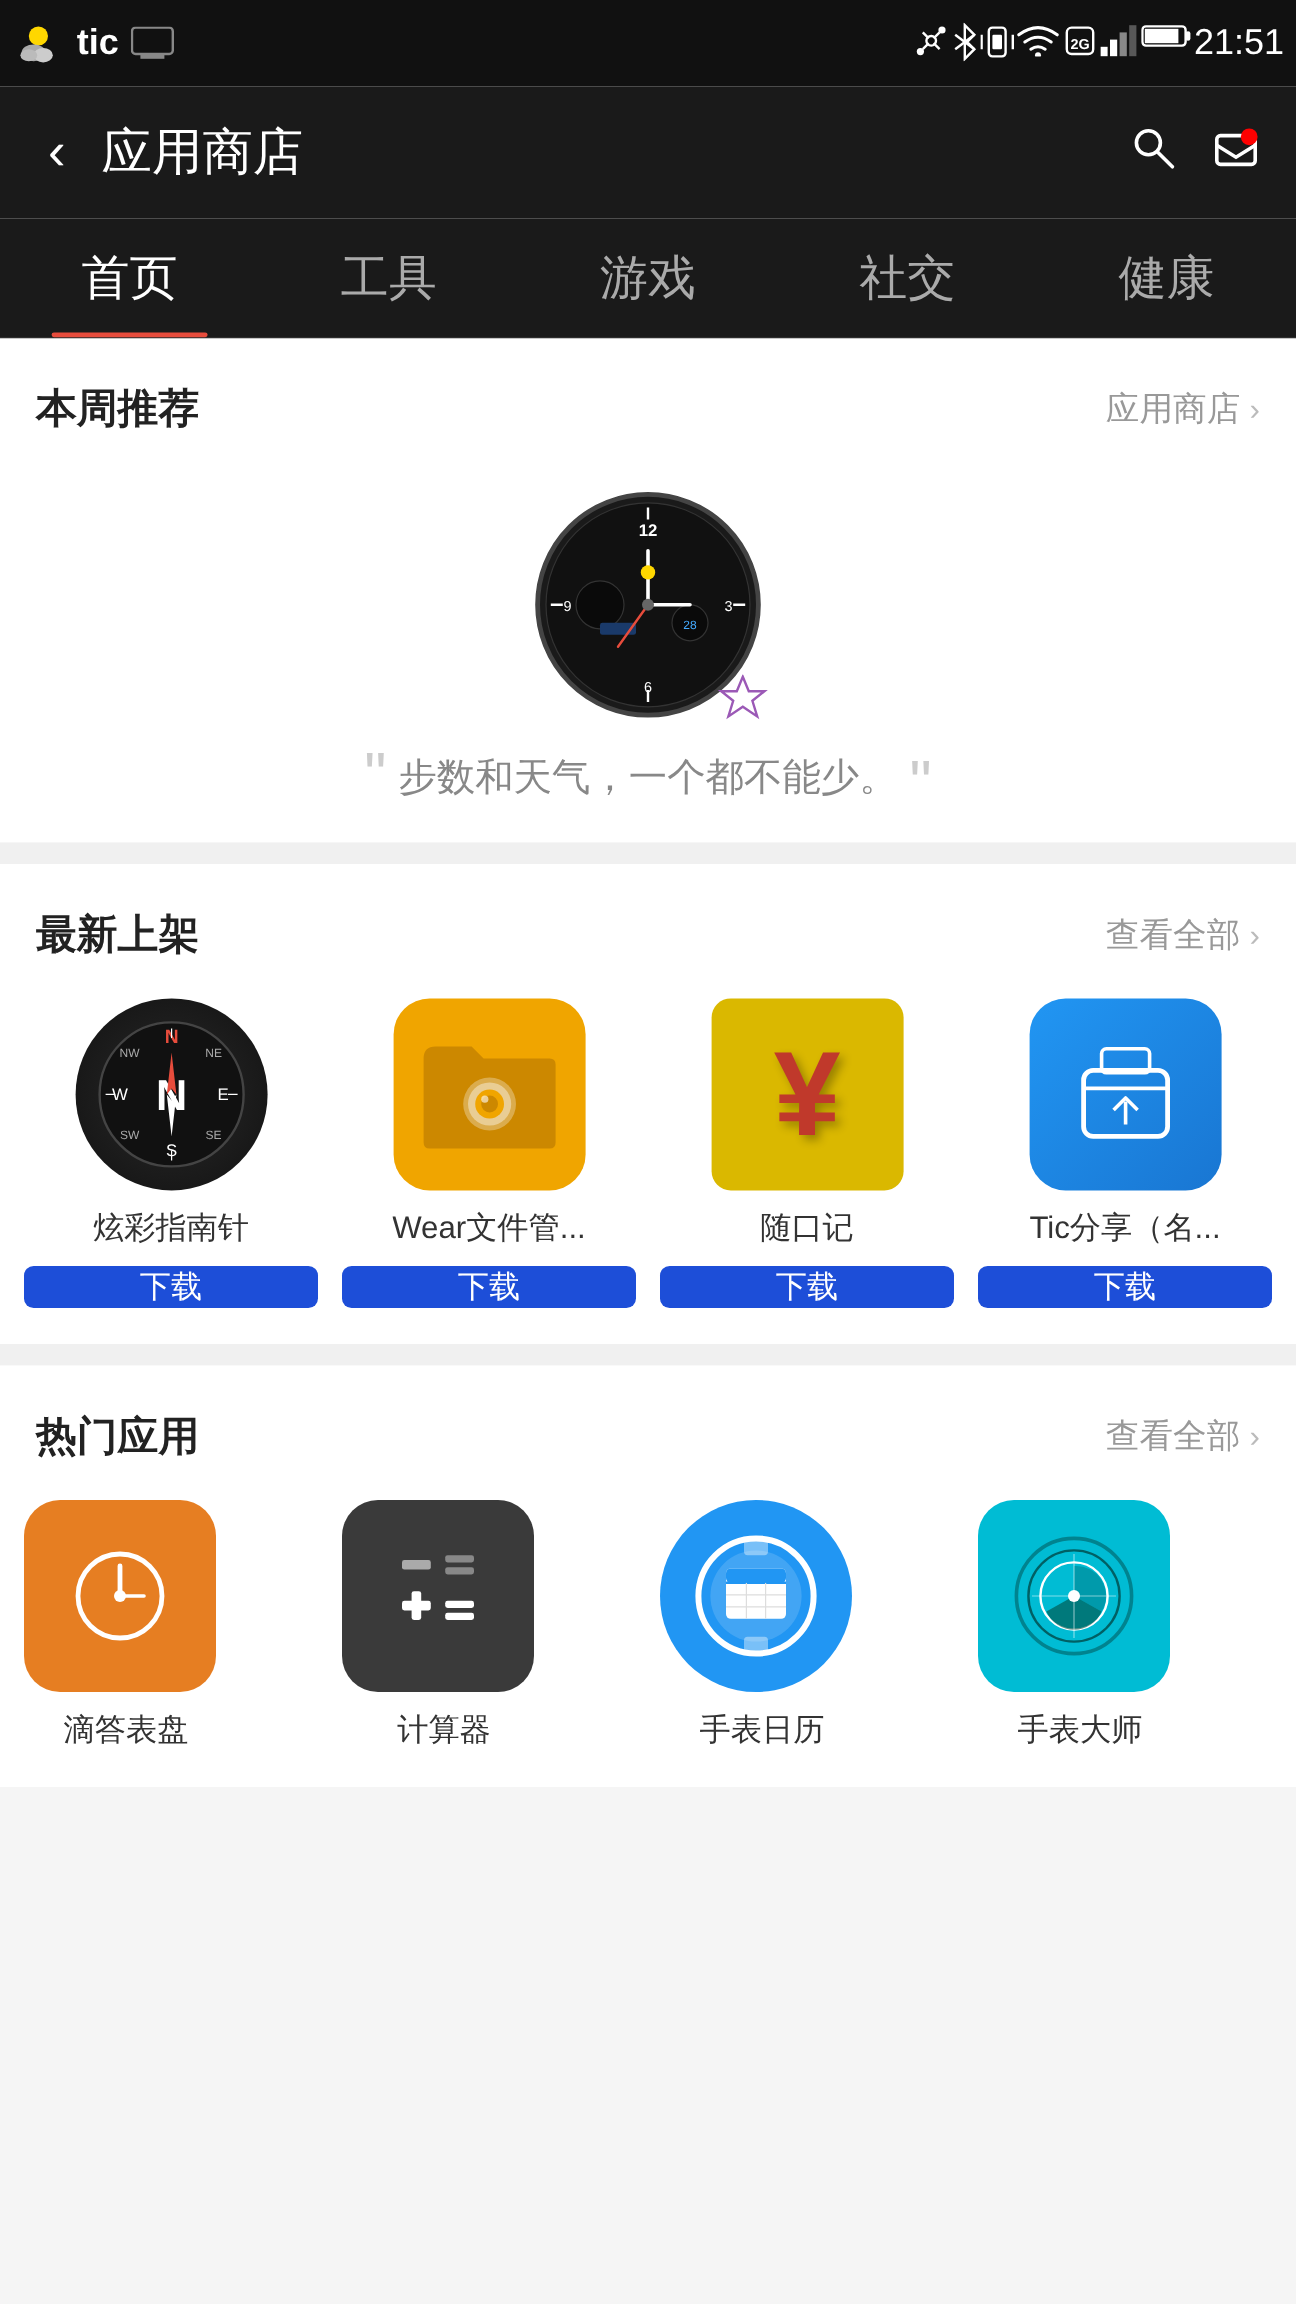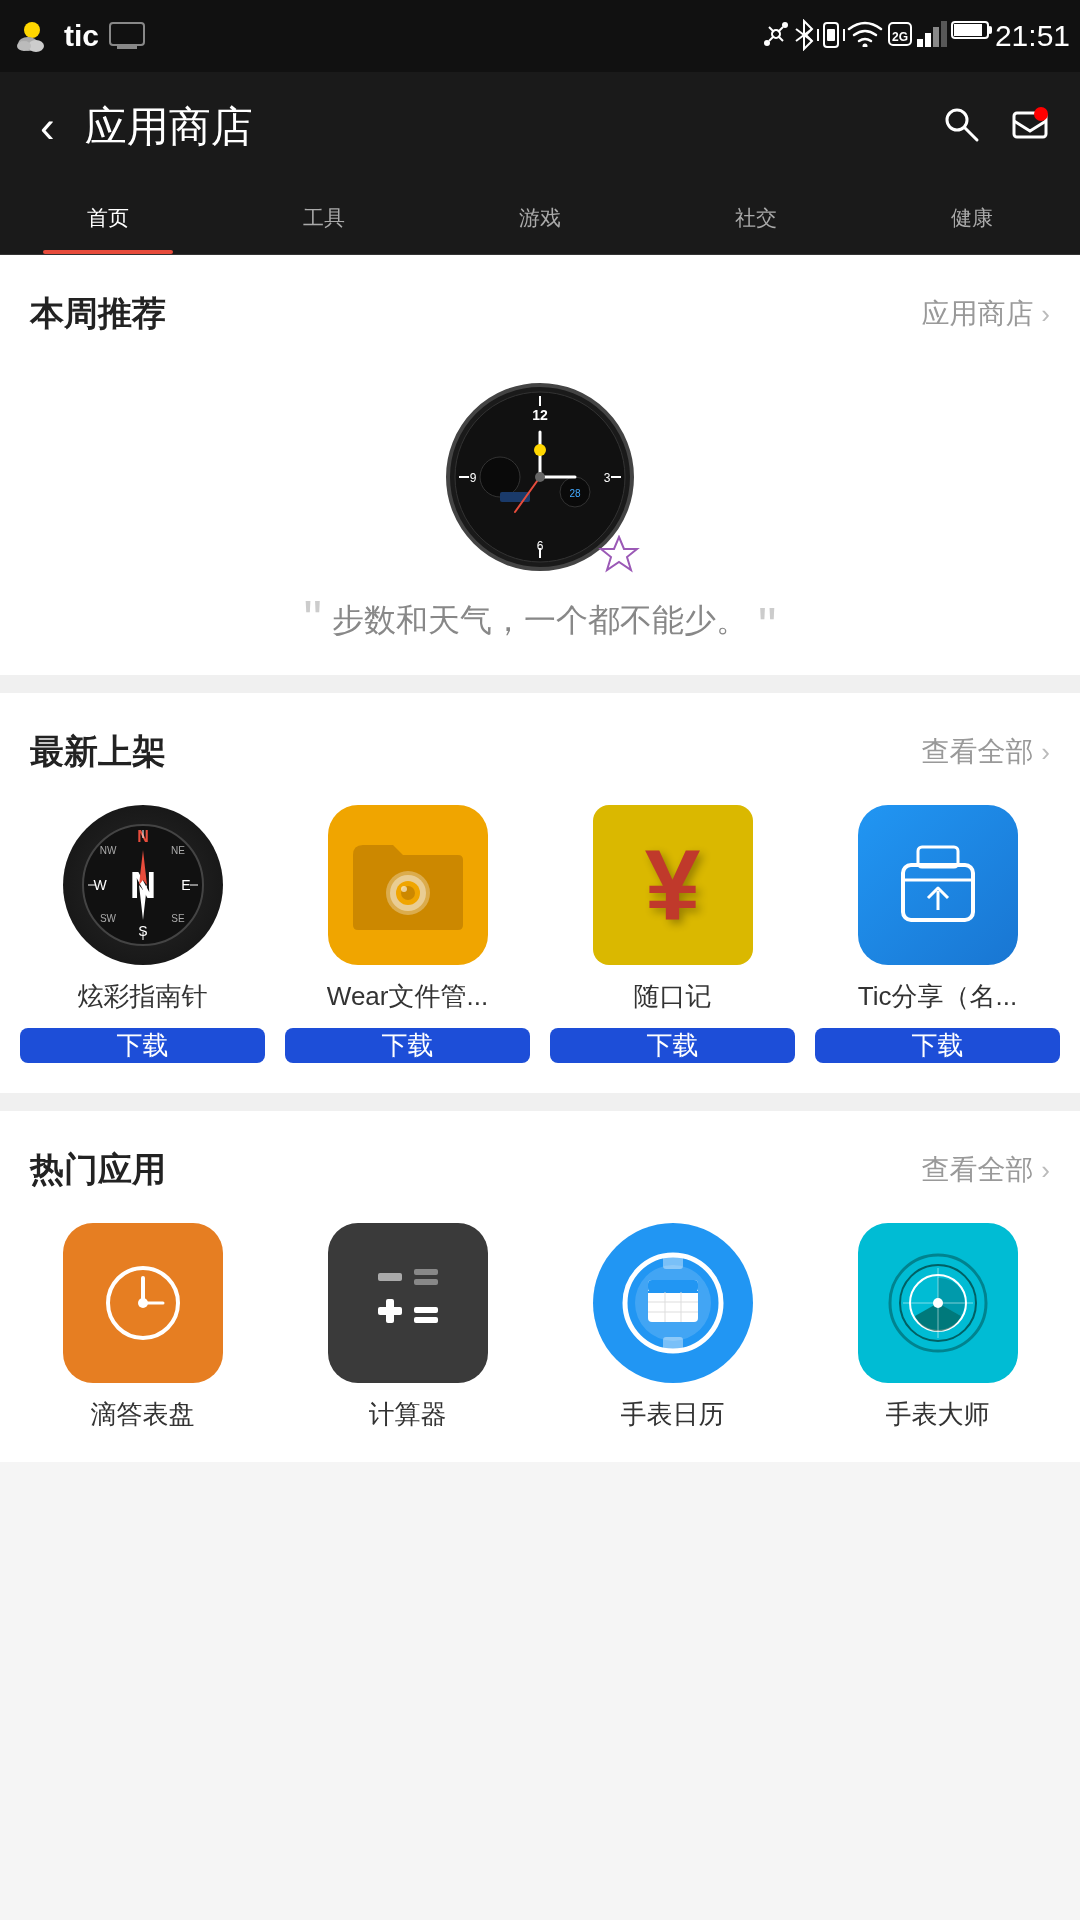--- a/index.html
+++ b/index.html
@@ -87,21 +87,21 @@
     .nav-tabs {
       background: #1a1a1a;
       display: flex;
       border-bottom: 1px solid #333;
     }
     .nav-tab {
       flex: 1;
       text-align: center;
       padding: 22px 0;
       color: #aaa;
-      font-size: 21px;
+      font-size: 40px;
       cursor: pointer;
       position: relative;
     }
     .nav-tab.active {
       color: white;
     }
     .nav-tab.active::after {
       content: '';
       position: absolute;
       bottom: 0;
@@ -274,21 +274,20 @@
     }
     .hot-app-grid {
       display: flex;
       padding: 10px 20px 30px;
       gap: 20px;
     }
     .hot-app-item {
       flex: 1;
       display: flex;
       flex-direction: column;
-      align-items: center;
       gap: 14px;
     }
     .app-icon-dialer {
       background: #e67e22;
       width: 160px;
       height: 160px;
       border-radius: 30px;
       display: flex;
       align-items: center;
       justify-content: center;

